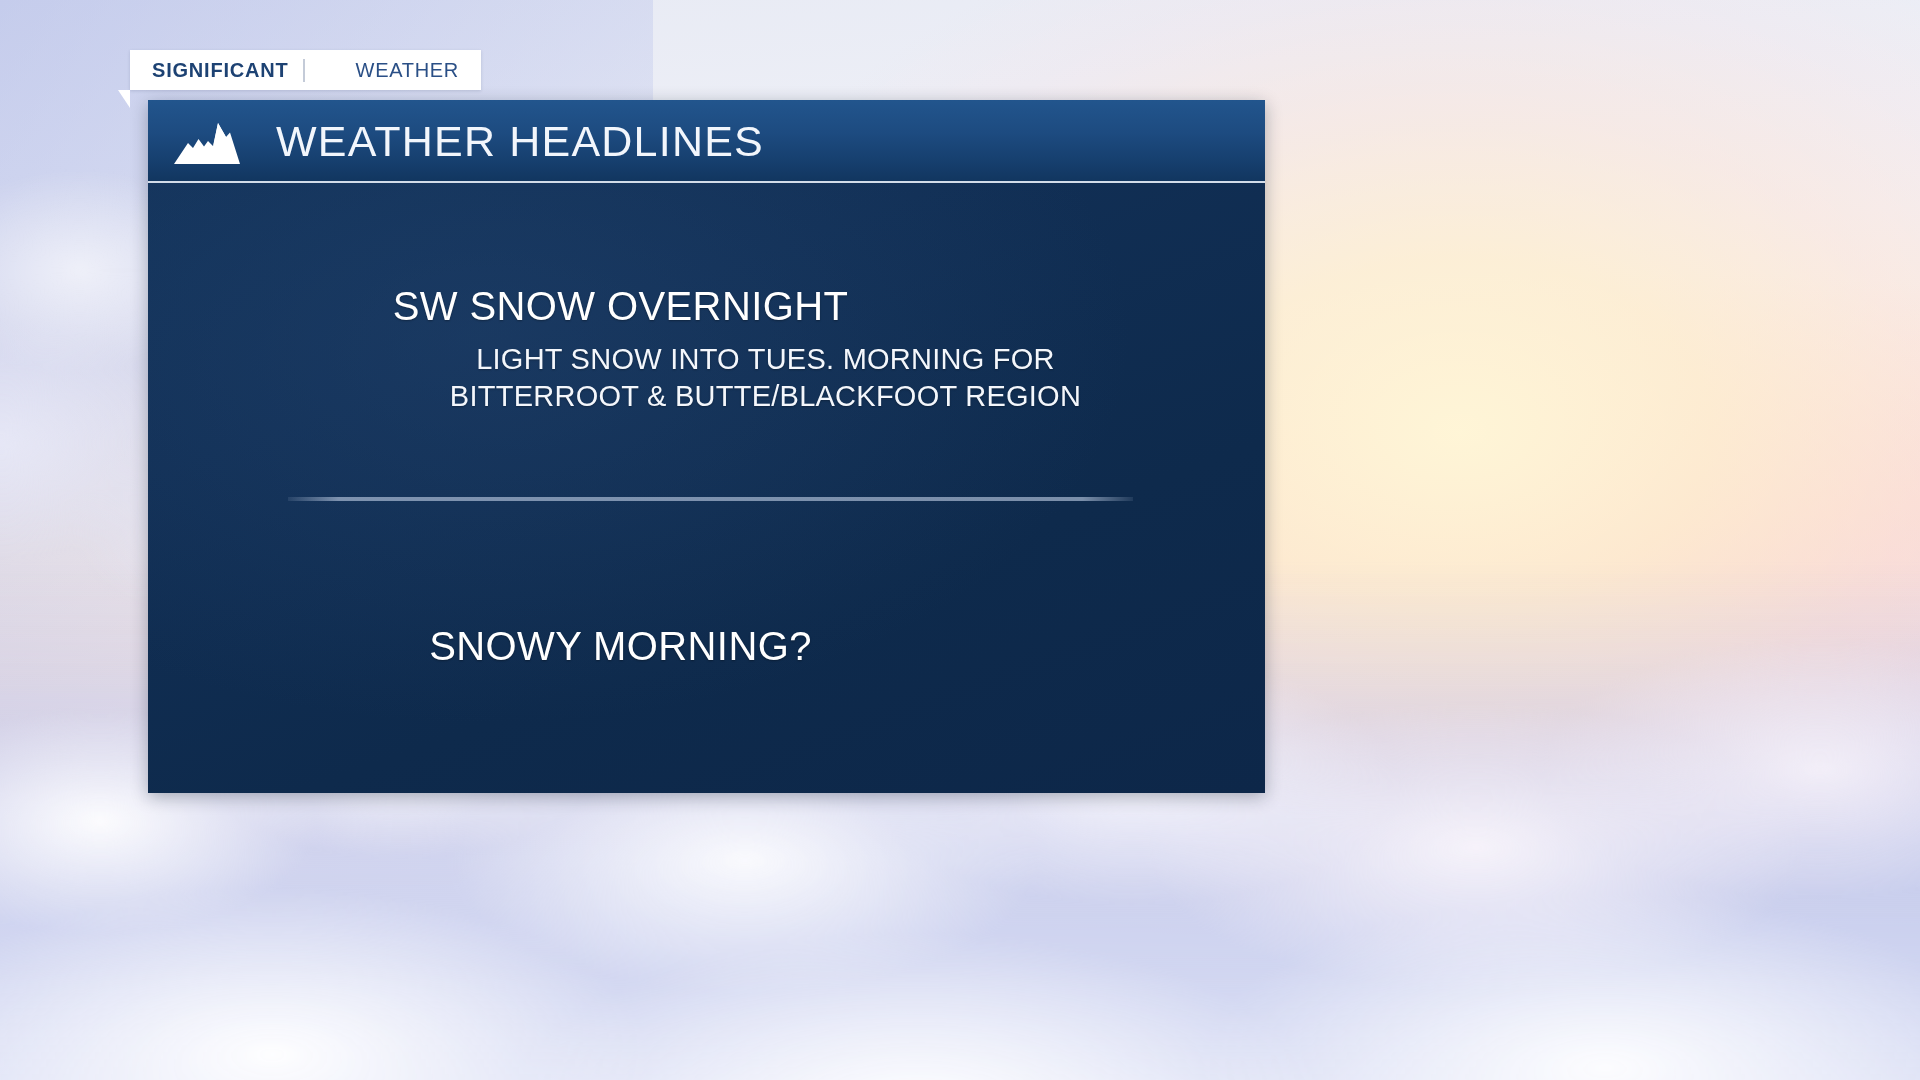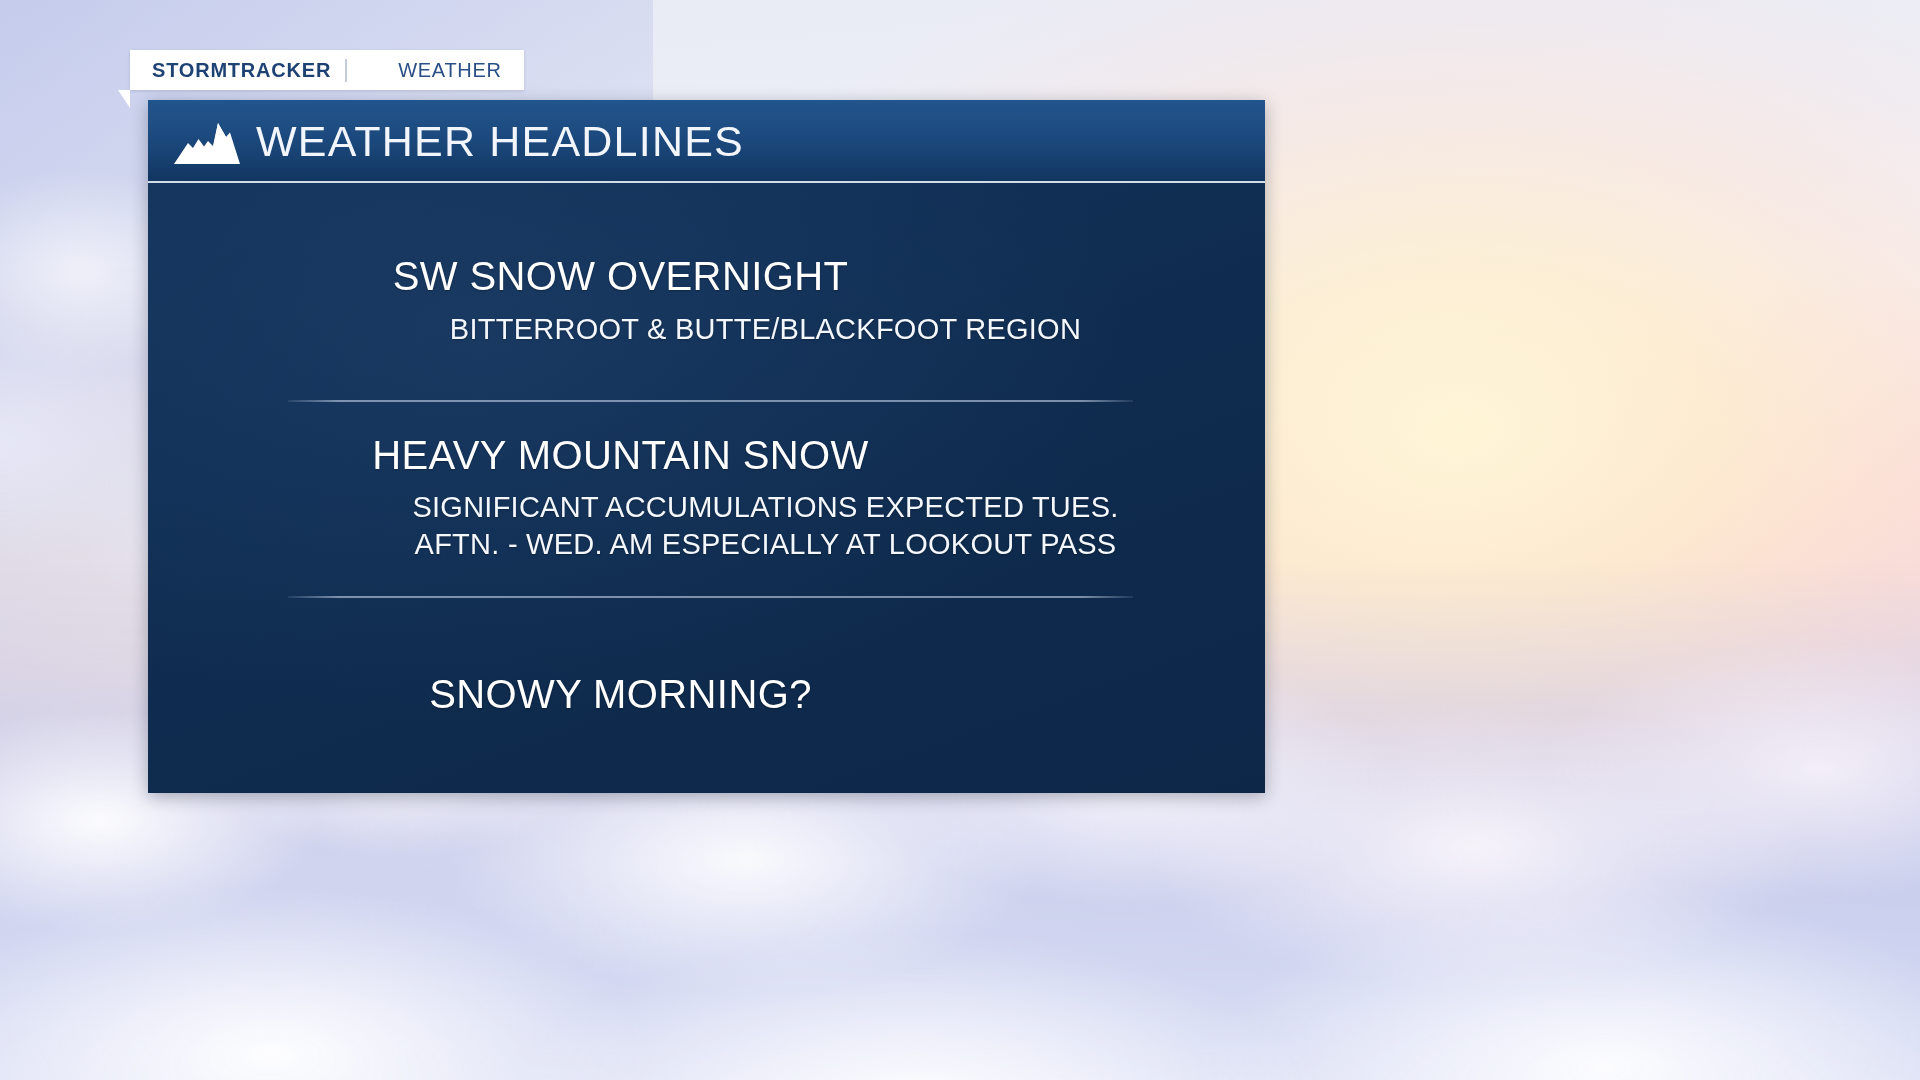--- a/index.html
+++ b/index.html
@@ -175,21 +175,21 @@
   }
 
   .mtn-icon {
     width: 70px;
     height: 46px;
     flex: 0 0 auto;
     display: block;
   }
 
   .panel-title {
-    margin-left: 14px;
+    margin-left: 34px;
     font-size: 43px;
     font-weight: 400;
     letter-spacing: 1.2px;
     color: #f2f6fc;
     white-space: nowrap;
   }
 
   
   .panel-body {
     flex: 1 1 auto;
@@ -246,54 +246,48 @@
 </head>
 <body>
 
 <div class="stage">
 
   <div class="bg"></div>
   <div class="sky-tint"></div>
   <div class="clouds"></div>
 
   <div class="brand-tab">
-    <span class="brand-primary">STORMTRACKER</span>
+    <span class="brand-primary">SIGNIFICANT</span>
     <span class="brand-sep"></span>
     <span class="brand-secondary">WEATHER</span>
     <span class="tail"></span>
   </div>
 
   <div class="panel">
 
     <div class="panel-header">
       <svg class="mtn-icon" viewBox="0 0 70 46" aria-hidden="true">
         <path fill="#ffffff" d="M2 45 L16 24 L21 29 L26.5 20 L32 27.5 L36 22 L41 27 L46 4 L54 18 L58 13.5 L68 45 Z"></path>
         <path fill="#ffffff" d="M46 4 L41.5 26 L45 24 L48 28 L52 23 L54 18 Z"></path>
       </svg>
       <div class="panel-title">WEATHER HEADLINES</div>
     </div>
 
     <div class="panel-body">
 
       <div class="headline">
         <div class="headline-title">SW SNOW OVERNIGHT</div>
         <div class="headline-sub">
+          <span class="l1">LIGHT SNOW INTO TUES. MORNING FOR</span>
           <span class="l2">BITTERROOT &amp; BUTTE/BLACKFOOT REGION</span>
         </div>
       </div>
 
       <div class="divider"></div>
 
-      <div class="headline">
-        <div class="headline-title">HEAVY MOUNTAIN SNOW</div>
-        <div class="headline-sub">
-          <span class="l1">SIGNIFICANT ACCUMULATIONS EXPECTED TUES.</span>
-          <span class="l2">AFTN. - WED. AM ESPECIALLY AT LOOKOUT PASS</span>
-        </div>
-      </div>
 
       <div class="divider"></div>
 
       <div class="headline">
         <div class="headline-title">SNOWY MORNING?</div>
       </div>
 
     </div>
   </div>
 

